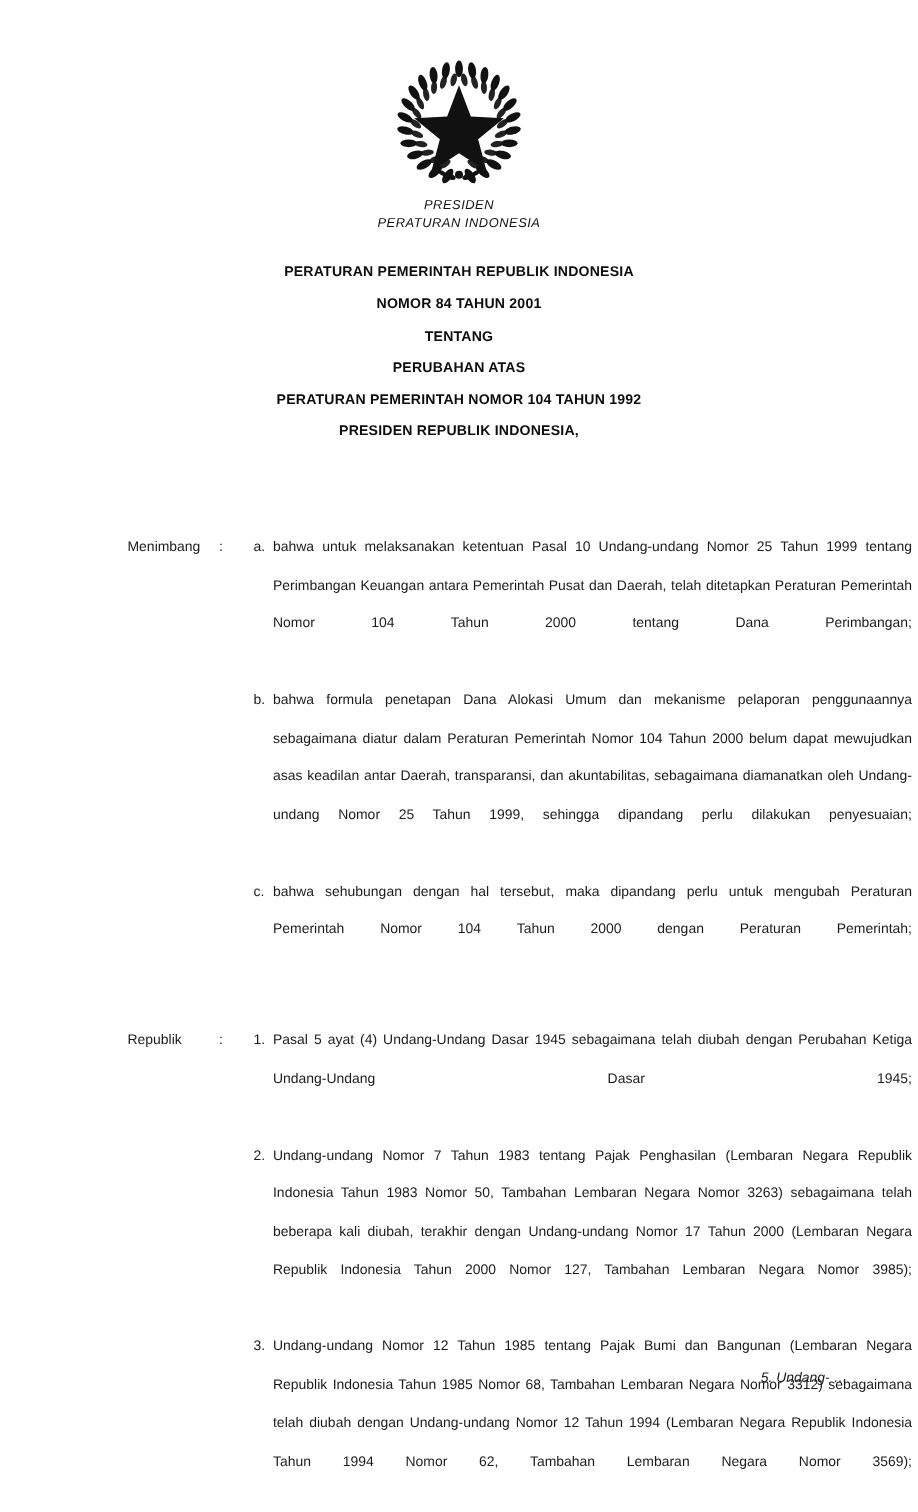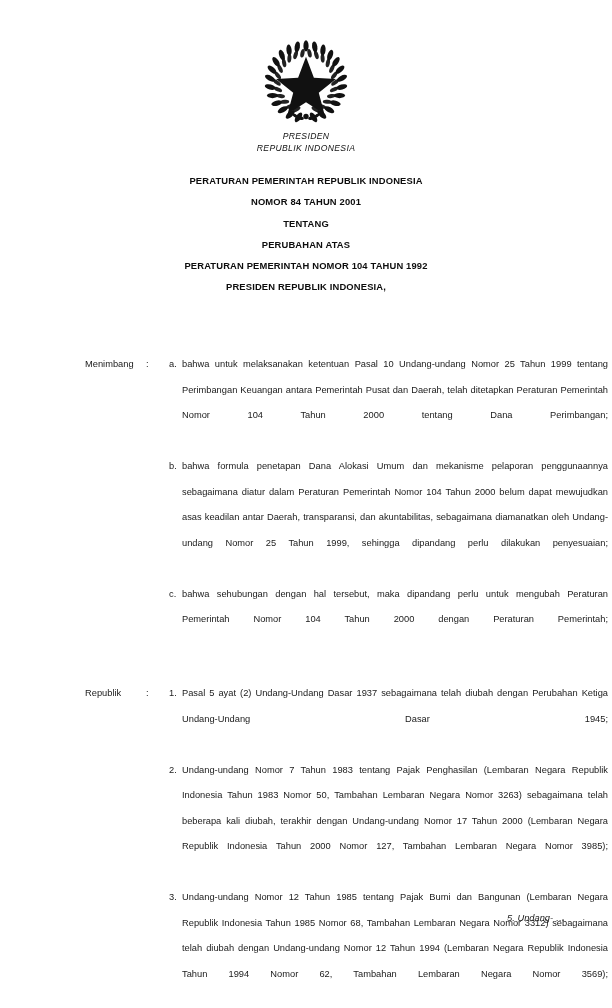--- a/index.html
+++ b/index.html
@@ -302,21 +302,21 @@
             <ellipse cx="13" cy="40" rx="3.4" ry="1.8" transform="rotate(-30 13 40)"></ellipse>
           </g>
         </g>
       </g>
 
       <polygon points="50,20 59.4,44.9 85.6,46.3 65.2,62.8 71.9,88.2 50,74 28.1,88.2 34.8,62.8 14.4,46.3 40.6,44.9"></polygon>
     </g>
   </svg>
   <div class="emblem-caption">
     <div>PRESIDEN</div>
-    <div>REPUBLIK INDONESIA</div>
+    <div>PERATURAN INDONESIA</div>
   </div>
 </div>
 
 <div class="title-block">
   <div class="title-line">PERATURAN PEMERINTAH REPUBLIK INDONESIA</div>
   <div class="title-line">NOMOR 84 TAHUN 2001</div>
   <div class="title-line">TENTANG</div>
   <div class="title-line">PERUBAHAN ATAS</div>
   <div class="title-line">PERATURAN PEMERINTAH NOMOR 104 TAHUN 1992</div>
   <div class="title-line">PRESIDEN REPUBLIK INDONESIA,</div>
@@ -341,21 +341,21 @@
     </div>
   </div>
 
   <div class="group-gap"></div>
 
   <div class="clause-group">
     <div class="clause-row">
       <span class="clause-label">Republik</span>
       <span class="clause-colon">:</span>
       <span class="clause-marker">1.</span>
-      <div class="clause-text">Pasal 5 ayat (2) Undang-Undang Dasar 1937 sebagaimana telah diubah dengan Perubahan Ketiga Undang-Undang Dasar 1945;</div>
+      <div class="clause-text">Pasal 5 ayat (4) Undang-Undang Dasar 1945 sebagaimana telah diubah dengan Perubahan Ketiga Undang-Undang Dasar 1945;</div>
     </div>
     <div class="clause-row">
       <span class="clause-marker">2.</span>
       <div class="clause-text">Undang-undang Nomor 7 Tahun 1983 tentang Pajak Penghasilan (Lembaran Negara Republik Indonesia Tahun 1983 Nomor 50, Tambahan Lembaran Negara Nomor 3263) sebagaimana telah beberapa kali diubah, terakhir dengan Undang-undang Nomor 17 Tahun 2000 (Lembaran Negara Republik Indonesia Tahun 2000 Nomor 127, Tambahan Lembaran Negara Nomor 3985);</div>
     </div>
     <div class="clause-row">
       <span class="clause-marker">3.</span>
       <div class="clause-text">Undang-undang Nomor 12 Tahun 1985 tentang Pajak Bumi dan Bangunan (Lembaran Negara Republik Indonesia Tahun 1985 Nomor 68, Tambahan Lembaran Negara Nomor 3312) sebagaimana telah diubah dengan Undang-undang Nomor 12 Tahun 1994 (Lembaran Negara Republik Indonesia Tahun 1994 Nomor 62, Tambahan Lembaran Negara Nomor 3569);</div>
     </div>
 

